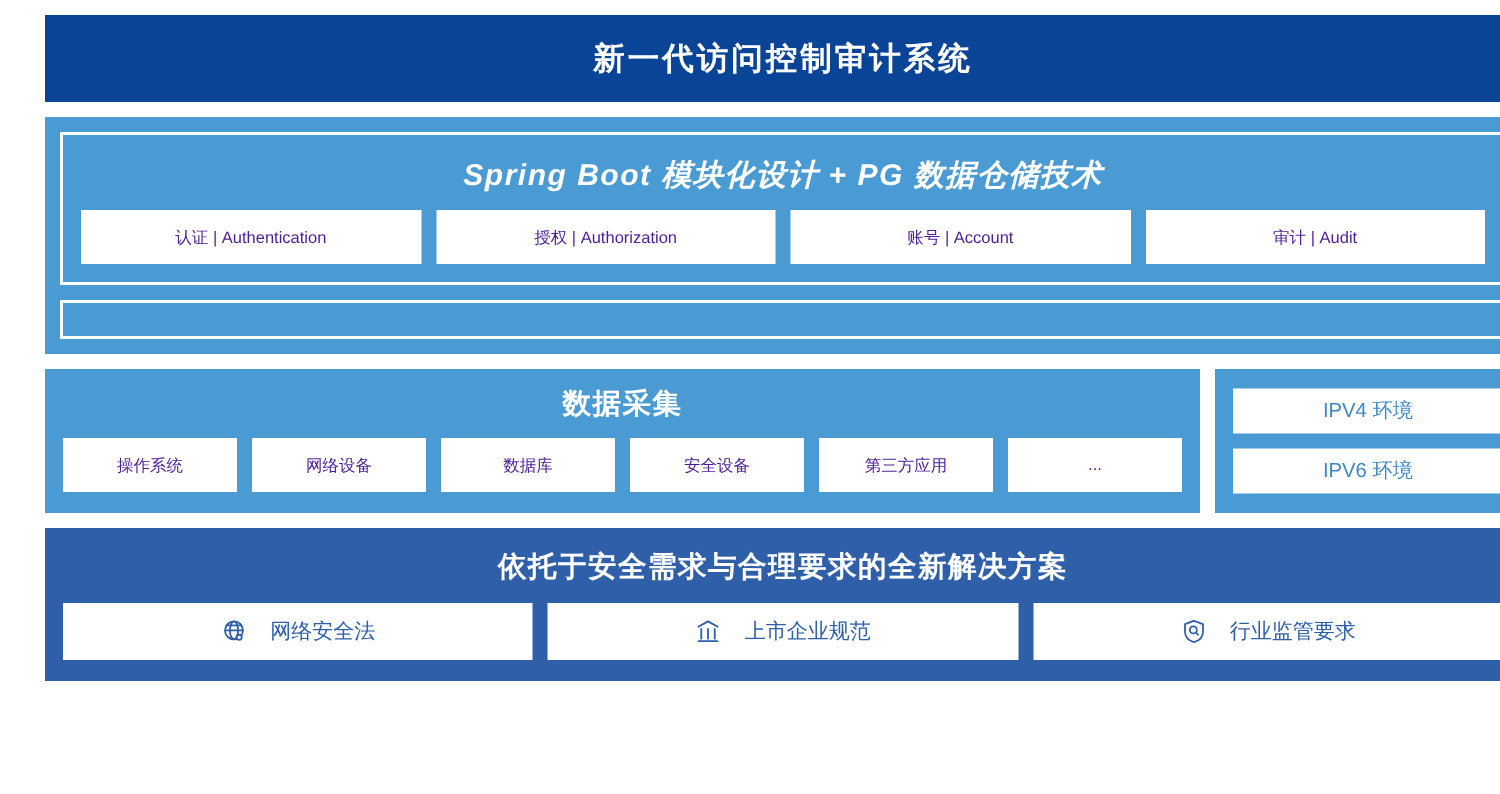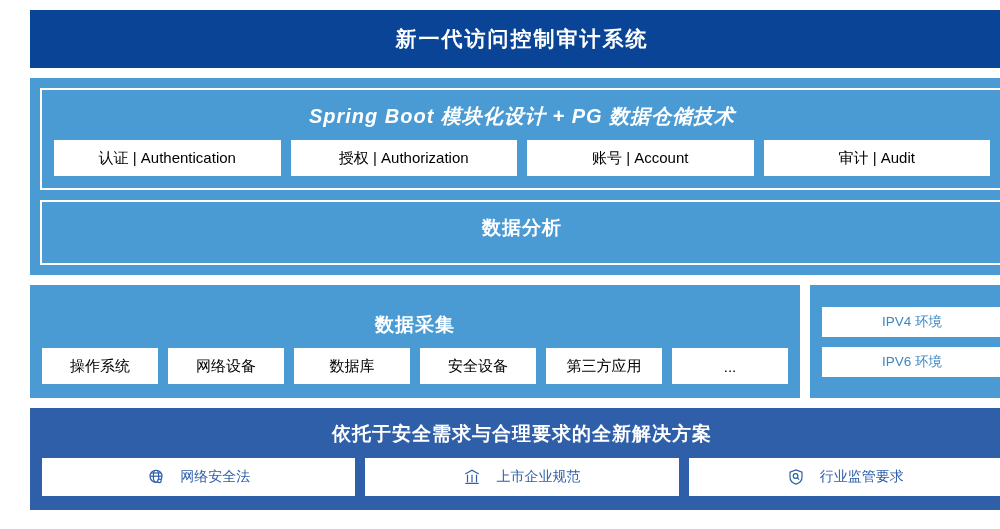--- a/index.html
+++ b/index.html
@@ -35,28 +35,28 @@
   .framed + .framed { margin-top: 10px; }
 
   .group-title {
     color: #ffffff; text-align: center; font-size: 19px; font-weight: 600;
     padding: 3px 0 10px 0; letter-spacing: 1px;
   }
   .group-title.italic { font-style: italic; font-size: 20px; }
 
   .chip-row { display: flex; gap: 10px; }
   .chip {
-    flex: 1 1 0; background: #ffffff; color: #000000;
+    flex: 1 1 0; background: #ffffff; color: #4c1d95;
     height: 36px; display: flex; align-items: center; justify-content: center;
-    font-size: 15px; white-space: nowrap;
+    font-size: 11px; white-space: nowrap;
   }
 
   
   .collect-row { margin-top: 10px; display: flex; gap: 10px; align-items: stretch; }
-  .collect-main { flex: 1 1 auto; padding: 24px 12px 14px 12px; }
+  .collect-main { flex: 1 1 auto; padding: 7px 12px 14px 12px; }
   .collect-side {
     width: 204px; padding: 12px 12px; display: flex; flex-direction: column;
     justify-content: center; gap: 10px;
   }
   .side-chip {
     background: #ffffff; color: #3d88c4; height: 30px;
     display: flex; align-items: center; justify-content: center; font-size: 13.5px;
   }
 
   
@@ -84,21 +84,20 @@
       <div class="group-title italic">Spring Boot 模块化设计 + PG 数据仓储技术</div>
       <div class="chip-row">
         <div class="chip">认证 | Authentication</div>
         <div class="chip">授权 | Authorization</div>
         <div class="chip">账号 | Account</div>
         <div class="chip">审计 | Audit</div>
       </div>
     </div>
 
     <div class="framed">
-      <div class="group-title">数据分析</div>
     </div>
 
   </div>
 
   <div class="collect-row">
 
     <div class="panel-mid collect-main">
       <div class="group-title">数据采集</div>
       <div class="chip-row">
         <div class="chip">操作系统</div>

